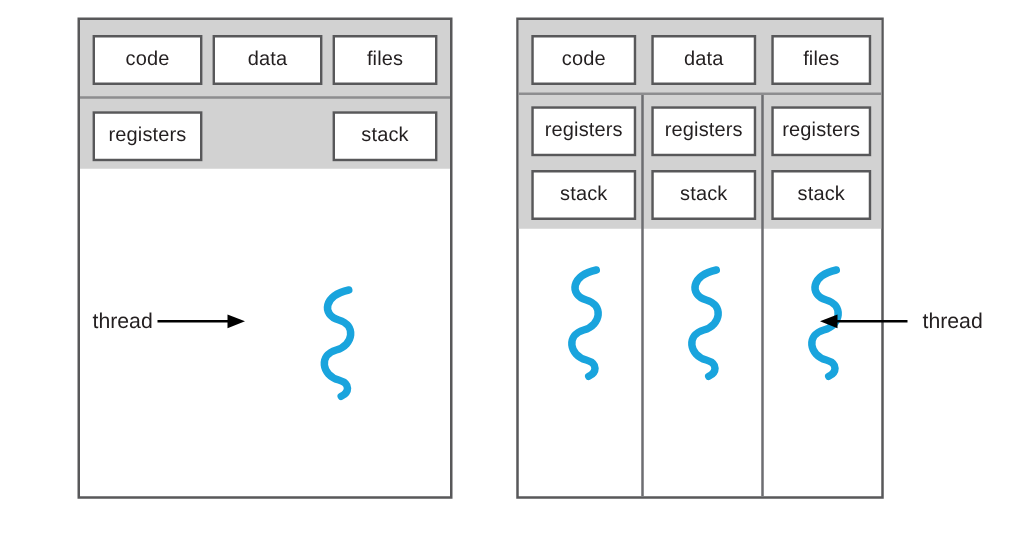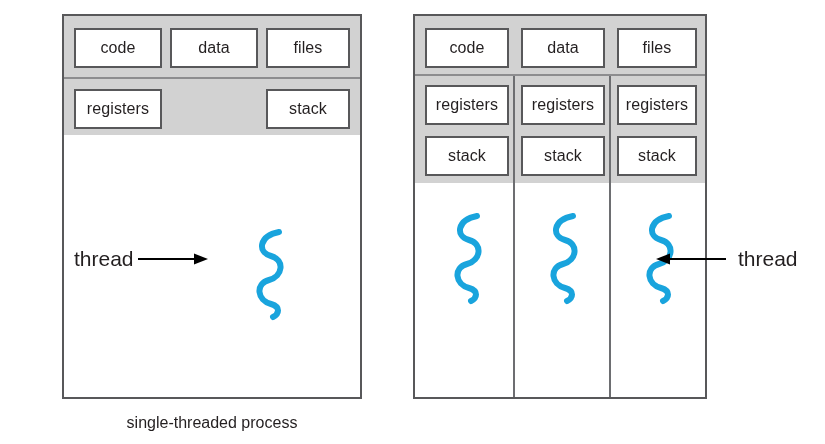--- a/index.html
+++ b/index.html
@@ -142,21 +142,21 @@
   #sq-single { left: 185px; top: 212px; }
   #sq-m0 { left: 447px; top: 212px; }
   #sq-m1 { left: 543px; top: 212px; }
   #sq-m2 { left: 639px; top: 212px; }
 
   
   .thread-annot {
     position: absolute;
     display: flex;
     align-items: center;
-    font-size: 21px;
+    font-size: 17px;
     color: #231f20;
     white-space: nowrap;
   }
   #annot-left  { left: 74px;  top: 248px; }
   #annot-right { left: 652px; top: 248px; }
 
   .annot-label { line-height: 1; }
 
   .arrow-svg { display: block; }
   .arrow-svg line { stroke: #000000; stroke-width: 2; }
@@ -201,21 +201,20 @@
   </div>
 
   <div class="thread-annot" id="annot-left">
     <span class="annot-label">thread</span>
     <svg class="arrow-svg" width="78" height="14" viewBox="0 0 78 14">
       <line x1="4" y1="7" x2="62" y2="7"></line>
       <polygon points="74,7 60,1.5 60,12.5"></polygon>
     </svg>
   </div>
 
-  <div class="caption" id="cap-single">single-threaded process</div>
 
   <div class="panel" id="panel-multi">
 
     <div class="gray-band">
       <div class="band-divider" style="top:58px;"></div>
     </div>
 
     <div class="col-divider" id="div-1"></div>
     <div class="col-divider" id="div-2"></div>
 

